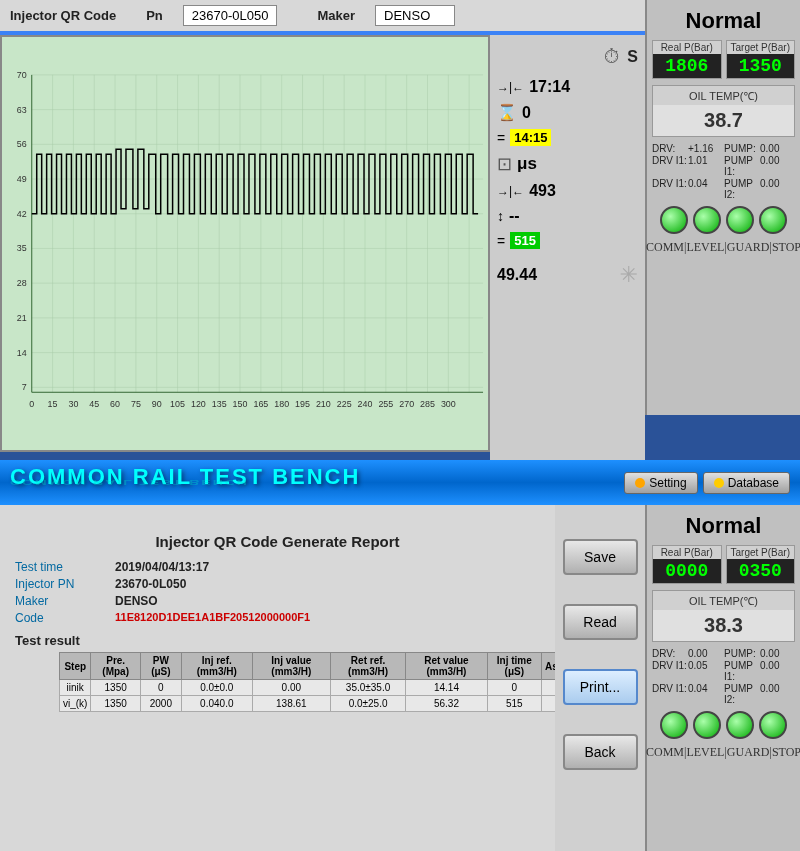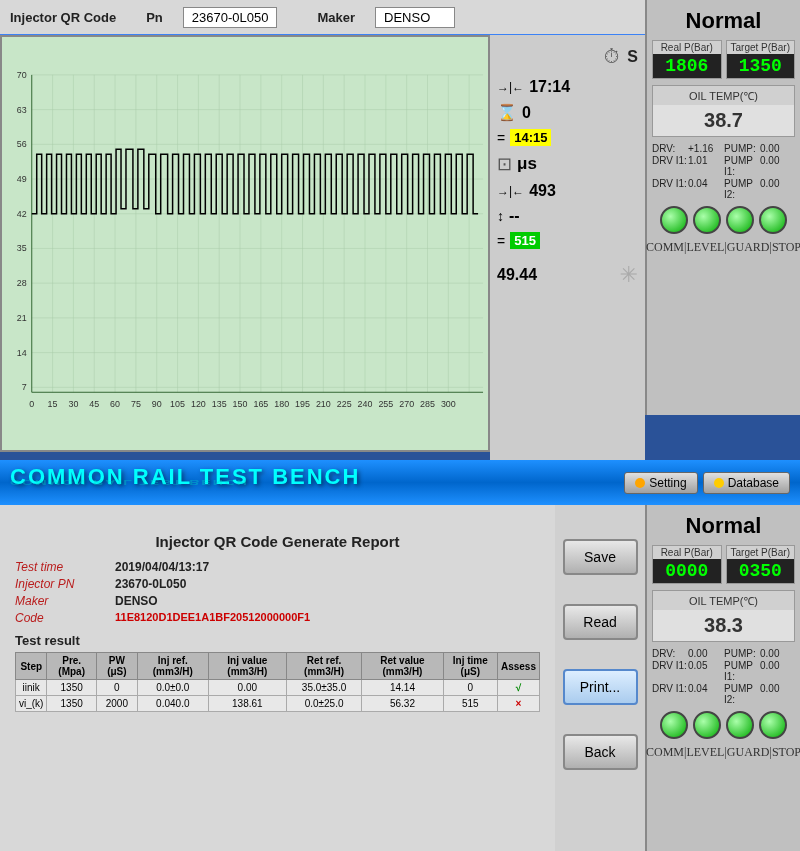--- a/index.html
+++ b/index.html
@@ -39,21 +39,21 @@
       position: absolute;
       top: 0;
       left: 0;
       right: 0;
       height: 35px;
       background: #d8d8d8;
       display: flex;
       align-items: center;
       padding: 0 10px;
       gap: 20px;
-      border-bottom: 1px solid #3b82f6;
+      border-bottom: 4px solid #3b82f6;
     }
     .injector-label { font-size: 13px; color: #222; font-weight: bold; }
     .injector-field {
       background: white;
       border: 1px solid #888;
       padding: 2px 8px;
       font-size: 13px;
       min-width: 80px;
     }
     .maker-label { font-size: 13px; color: #222; font-weight: bold; }
@@ -217,35 +217,36 @@
       color: #222;
       margin-bottom: 10px;
     }
 
     .report-info-row {
       display: flex;
       gap: 10px;
       margin-bottom: 3px;
       font-size: 12px;
     }
-    .report-info-key { color: #b91c1c; min-width: 90px; font-style: italic; }
+    .report-info-key { color: #0369a1; min-width: 90px; }
     .report-info-val { color: #222; font-weight: bold; }
     .code-val { color: #cc0000; font-weight: bold; font-size: 11px; }
 
     .test-result-title {
       font-size: 13px;
       font-weight: bold;
       color: #222;
       margin: 8px 0 4px;
     }
 
     .result-table {
       width: 100%;
       border-collapse: collapse;
       font-size: 10px;
+      margin-left: 44px;
     }
     .result-table th {
       background: #b8b8b8;
       border: 1px solid #888;
       padding: 2px 3px;
       text-align: center;
       font-size: 10px;
     }
     .result-table td {
       border: 1px solid #aaa;

